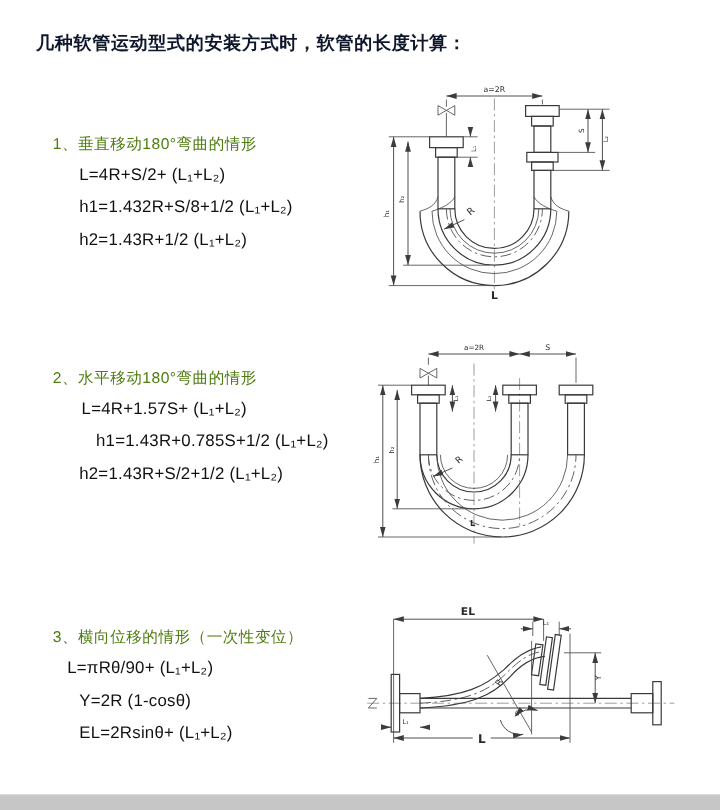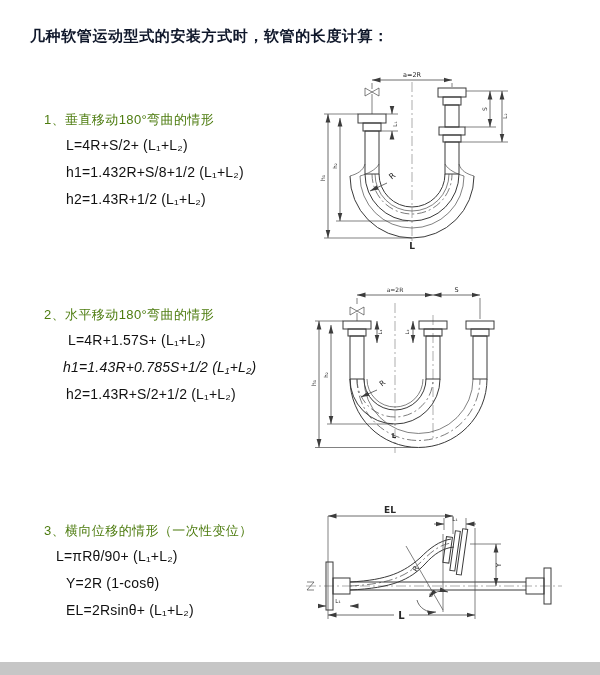--- a/index.html
+++ b/index.html
@@ -25,21 +25,21 @@
 
 <div class="abs title" style="left:30px;top:27px;">几种软管运动型式的安装方式时，软管的长度计算：</div>
 
 <div class="abs heading" style="left:44px;top:111px;">1、垂直移动180°弯曲的情形</div>
 <div class="abs formula" style="left:66px;top:137px;">L=4R+S/2+ (L₁+L₂)</div>
 <div class="abs formula" style="left:66px;top:164px;">h1=1.432R+S/8+1/2 (L₁+L₂)</div>
 <div class="abs formula" style="left:66px;top:191px;text-align:right;">h2=1.43R+1/2 (L₁+L₂)</div>
 
 <div class="abs heading" style="left:44px;top:306px;">2、水平移动180°弯曲的情形</div>
 <div class="abs formula" style="left:68px;top:332px;">L=4R+1.57S+ (L₁+L₂)</div>
-<div class="abs formula" style="left:63px;top:359px;font-style:italic;">h1=1.43R+0.785S+1/2 (L₁+L₂)</div>
+<div class="abs formula" style="left:80px;top:359px;">h1=1.43R+0.785S+1/2 (L₁+L₂)</div>
 <div class="abs formula" style="left:66px;top:386px;">h2=1.43R+S/2+1/2 (L₁+L₂)</div>
 
 <div class="abs heading" style="left:44px;top:522px;">3、横向位移的情形（一次性变位）</div>
 <div class="abs formula" style="left:56px;top:548px;">L=πRθ/90+ (L₁+L₂)</div>
 <div class="abs formula" style="left:66px;top:575px;">Y=2R (1-cosθ)</div>
 <div class="abs formula" style="left:66px;top:602px;">EL=2Rsinθ+ (L₁+L₂)</div>
 
 <div class="abs diagram" style="left:312px;top:66px;">
 <svg width="270" height="192" viewBox="0 0 270 192">
   <defs>

